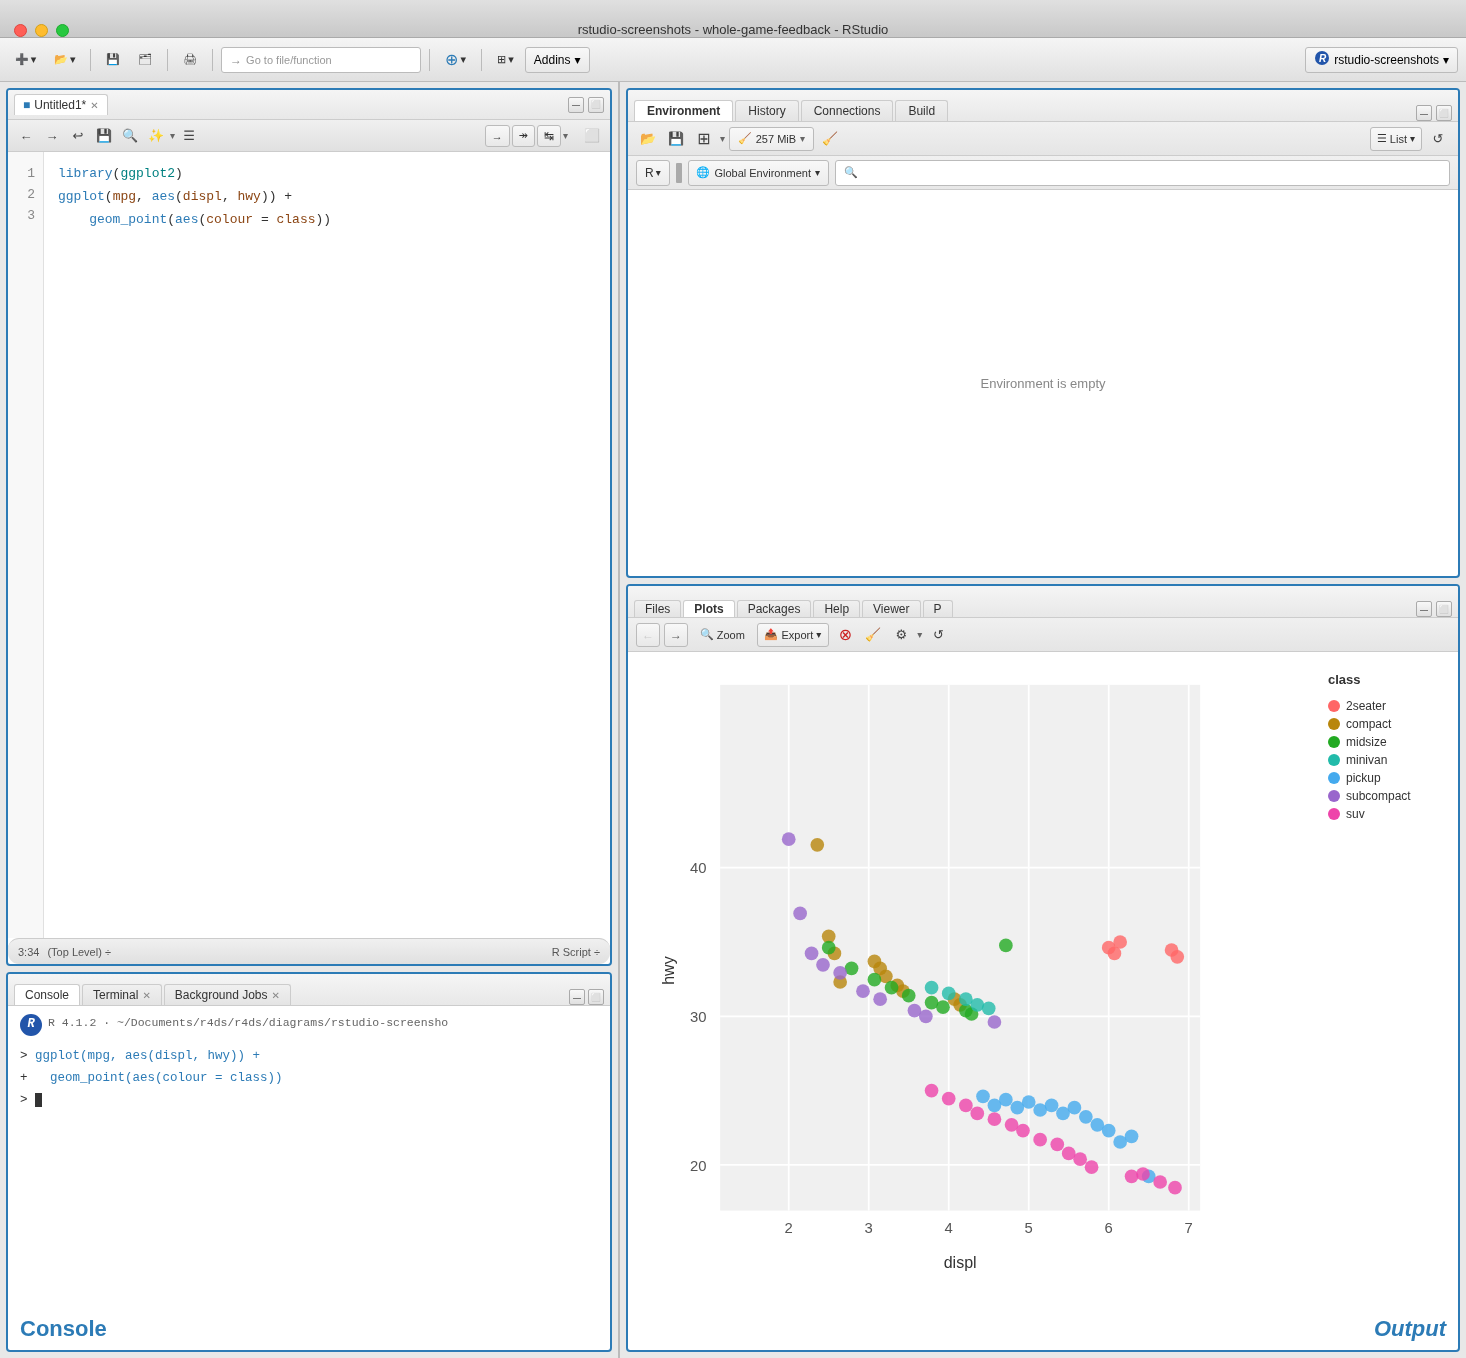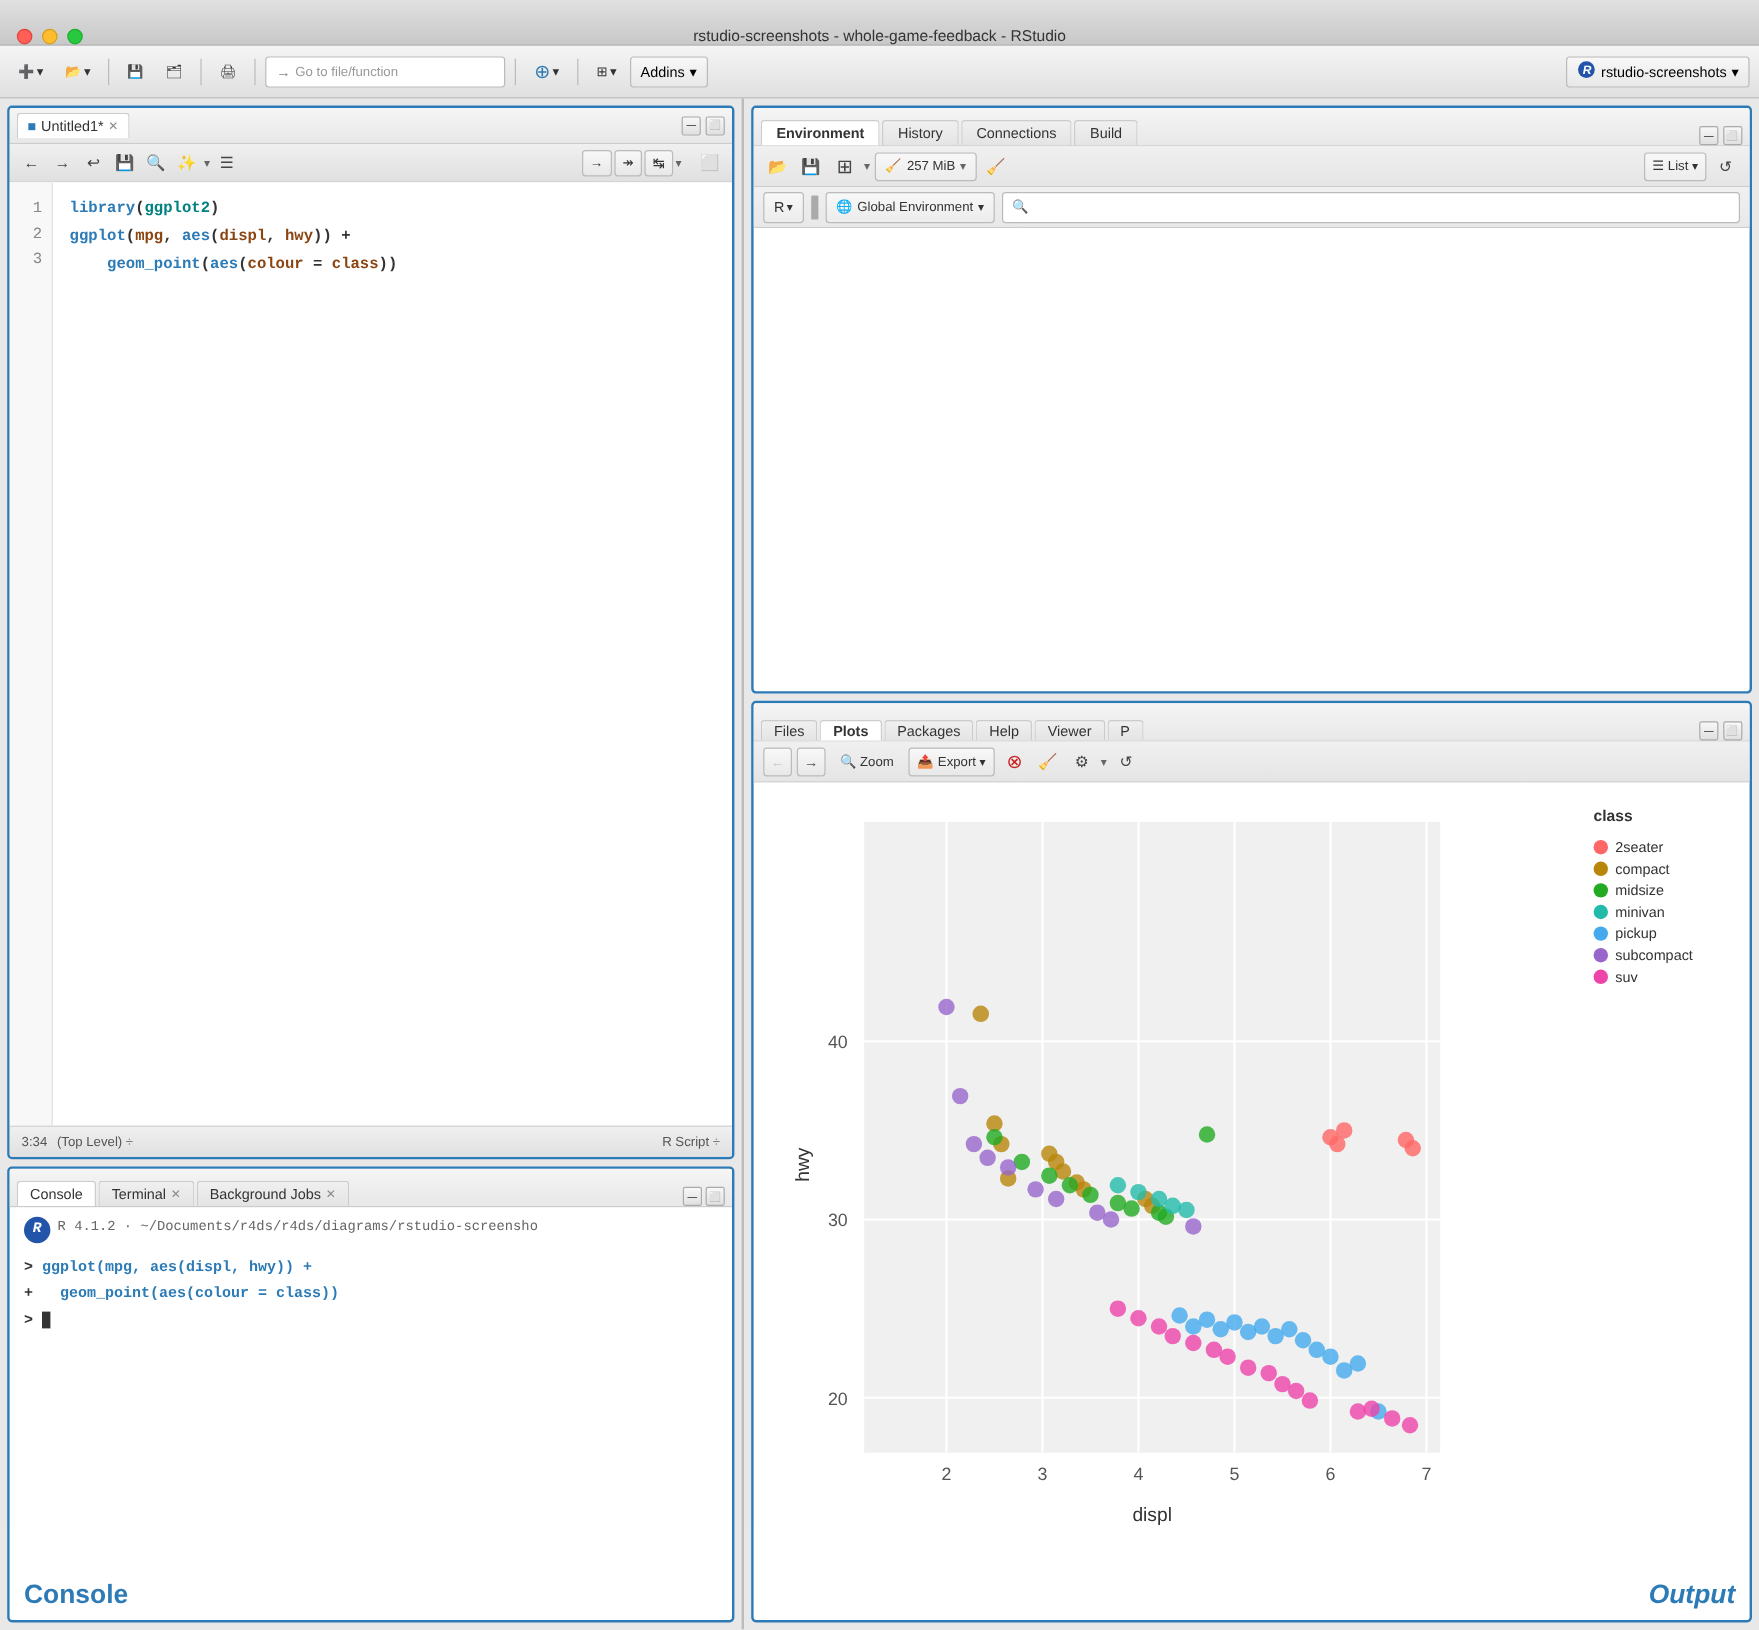--- a/index.html
+++ b/index.html
@@ -205,33 +205,34 @@
       min-width: 36px;
     }
     .code-area {
       flex: 1;
       padding: 12px 14px;
       font-family: 'Courier New', monospace;
       font-size: 13px;
       line-height: 1.6;
       color: #333;
     }
-    .code-line { margin-bottom: 2px; font-weight: bold; }
+    .code-line { margin-bottom: 2px; }
     .fn { color: #2c7bb6; }
     .arg { color: #8b4513; }
     .editor-footer {
       background: linear-gradient(180deg, #f0f0f0, #e0e0e0);
       border-top: 1px solid #ccc;
       height: 26px;
       display: flex;
       align-items: center;
       padding: 0 10px;
       font-size: 11px;
       color: #555;
       gap: 8px;
+      border-radius: 11px;
     }
     .editor-label {
       color: #2c7bb6;
       font-size: 22px;
       font-weight: bold;
       position: absolute;
       bottom: 8px;
       left: 16px;
     }
 
@@ -812,20 +813,23 @@
         <div style="width:6px;height:20px;background:#aaa;border-radius:1px;"></div>
         <div class="global-env-btn">
           <span>🌐</span>
           <span>Global Environment</span>
           <span style="font-size:10px;">▾</span>
         </div>
         <div class="search-box">
           <span>🔍</span>
         </div>
       </div>
+      <div class="env-body">
+        <span>Environment is empty</span>
+      </div>
     </div>
 
     <div class="output-pane">
       <div class="output-tabs">
         <div class="output-tab inactive">
           <span>Files</span>
         </div>
         <div class="output-tab active">
           <span>Plots</span>
         </div>

